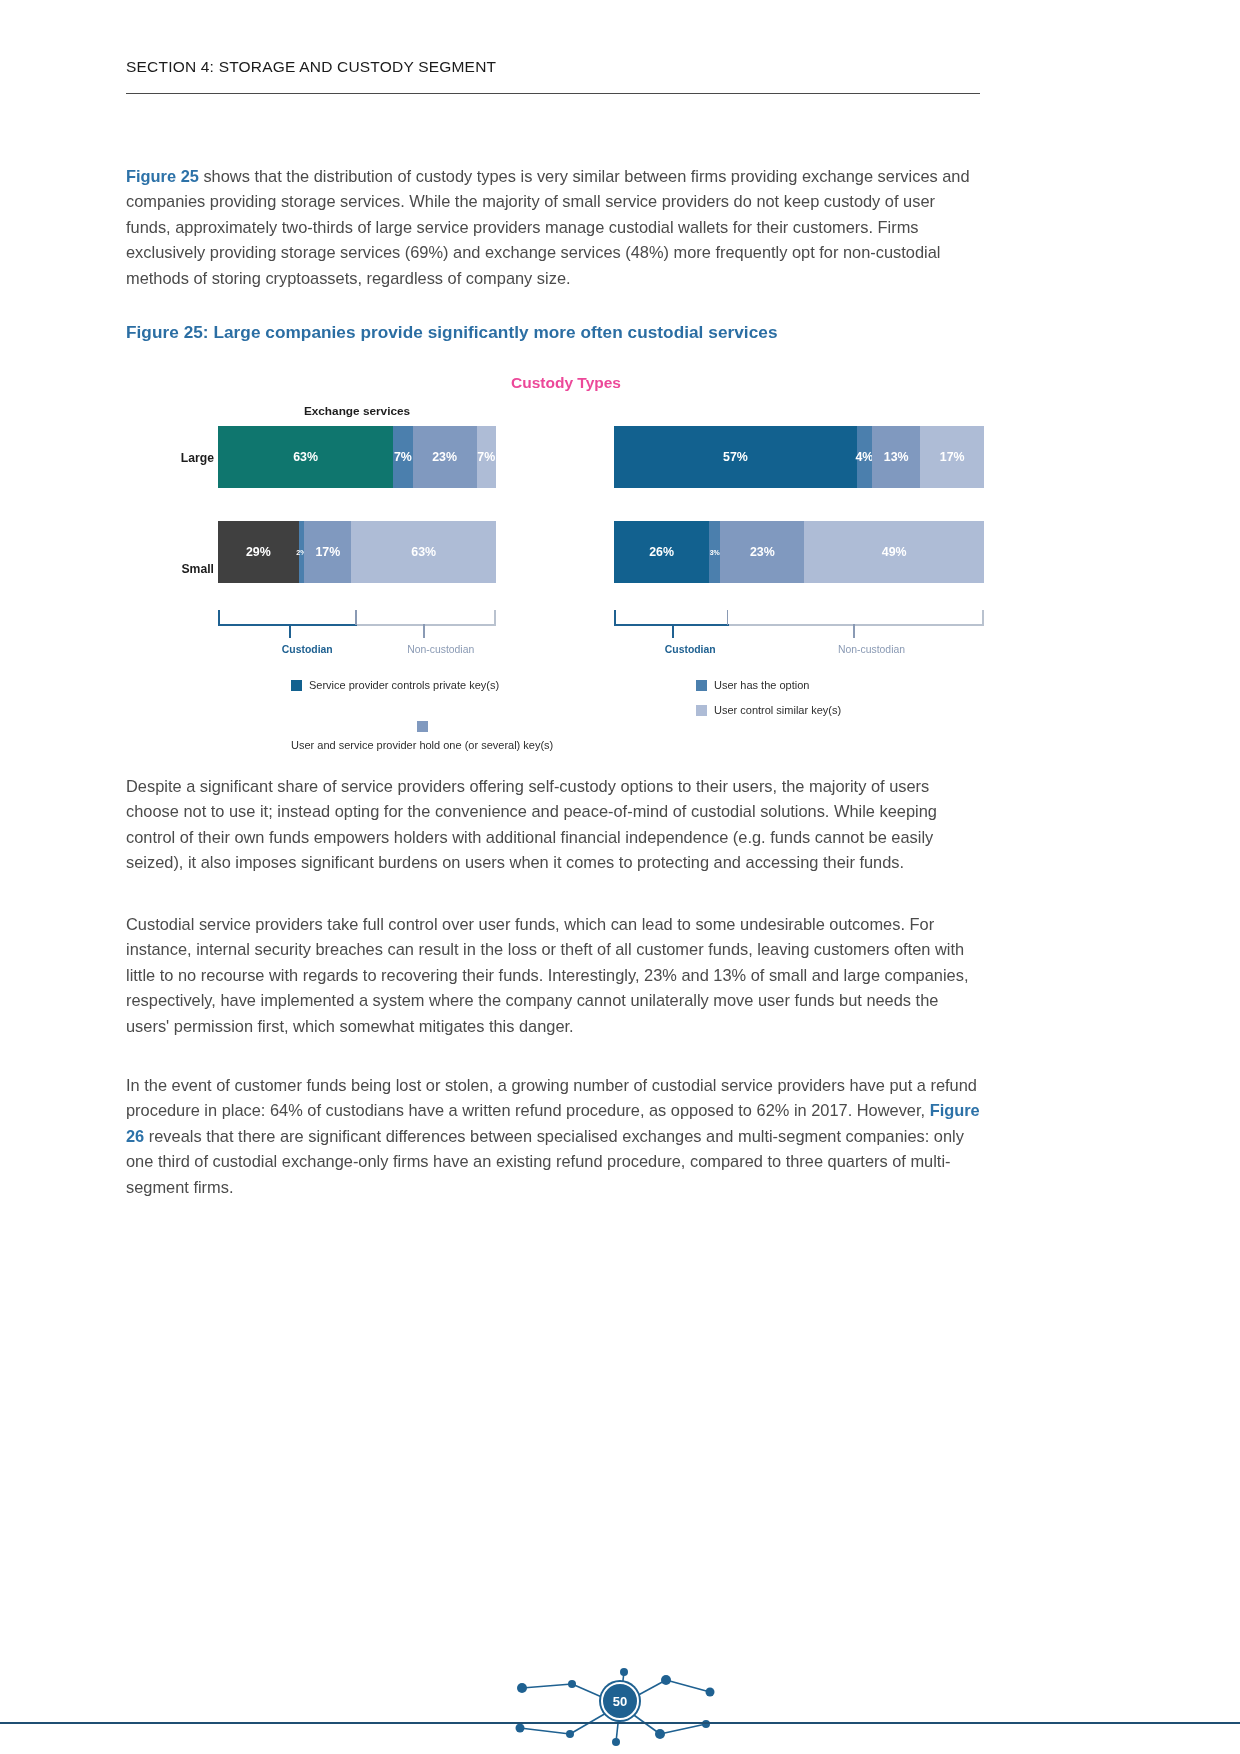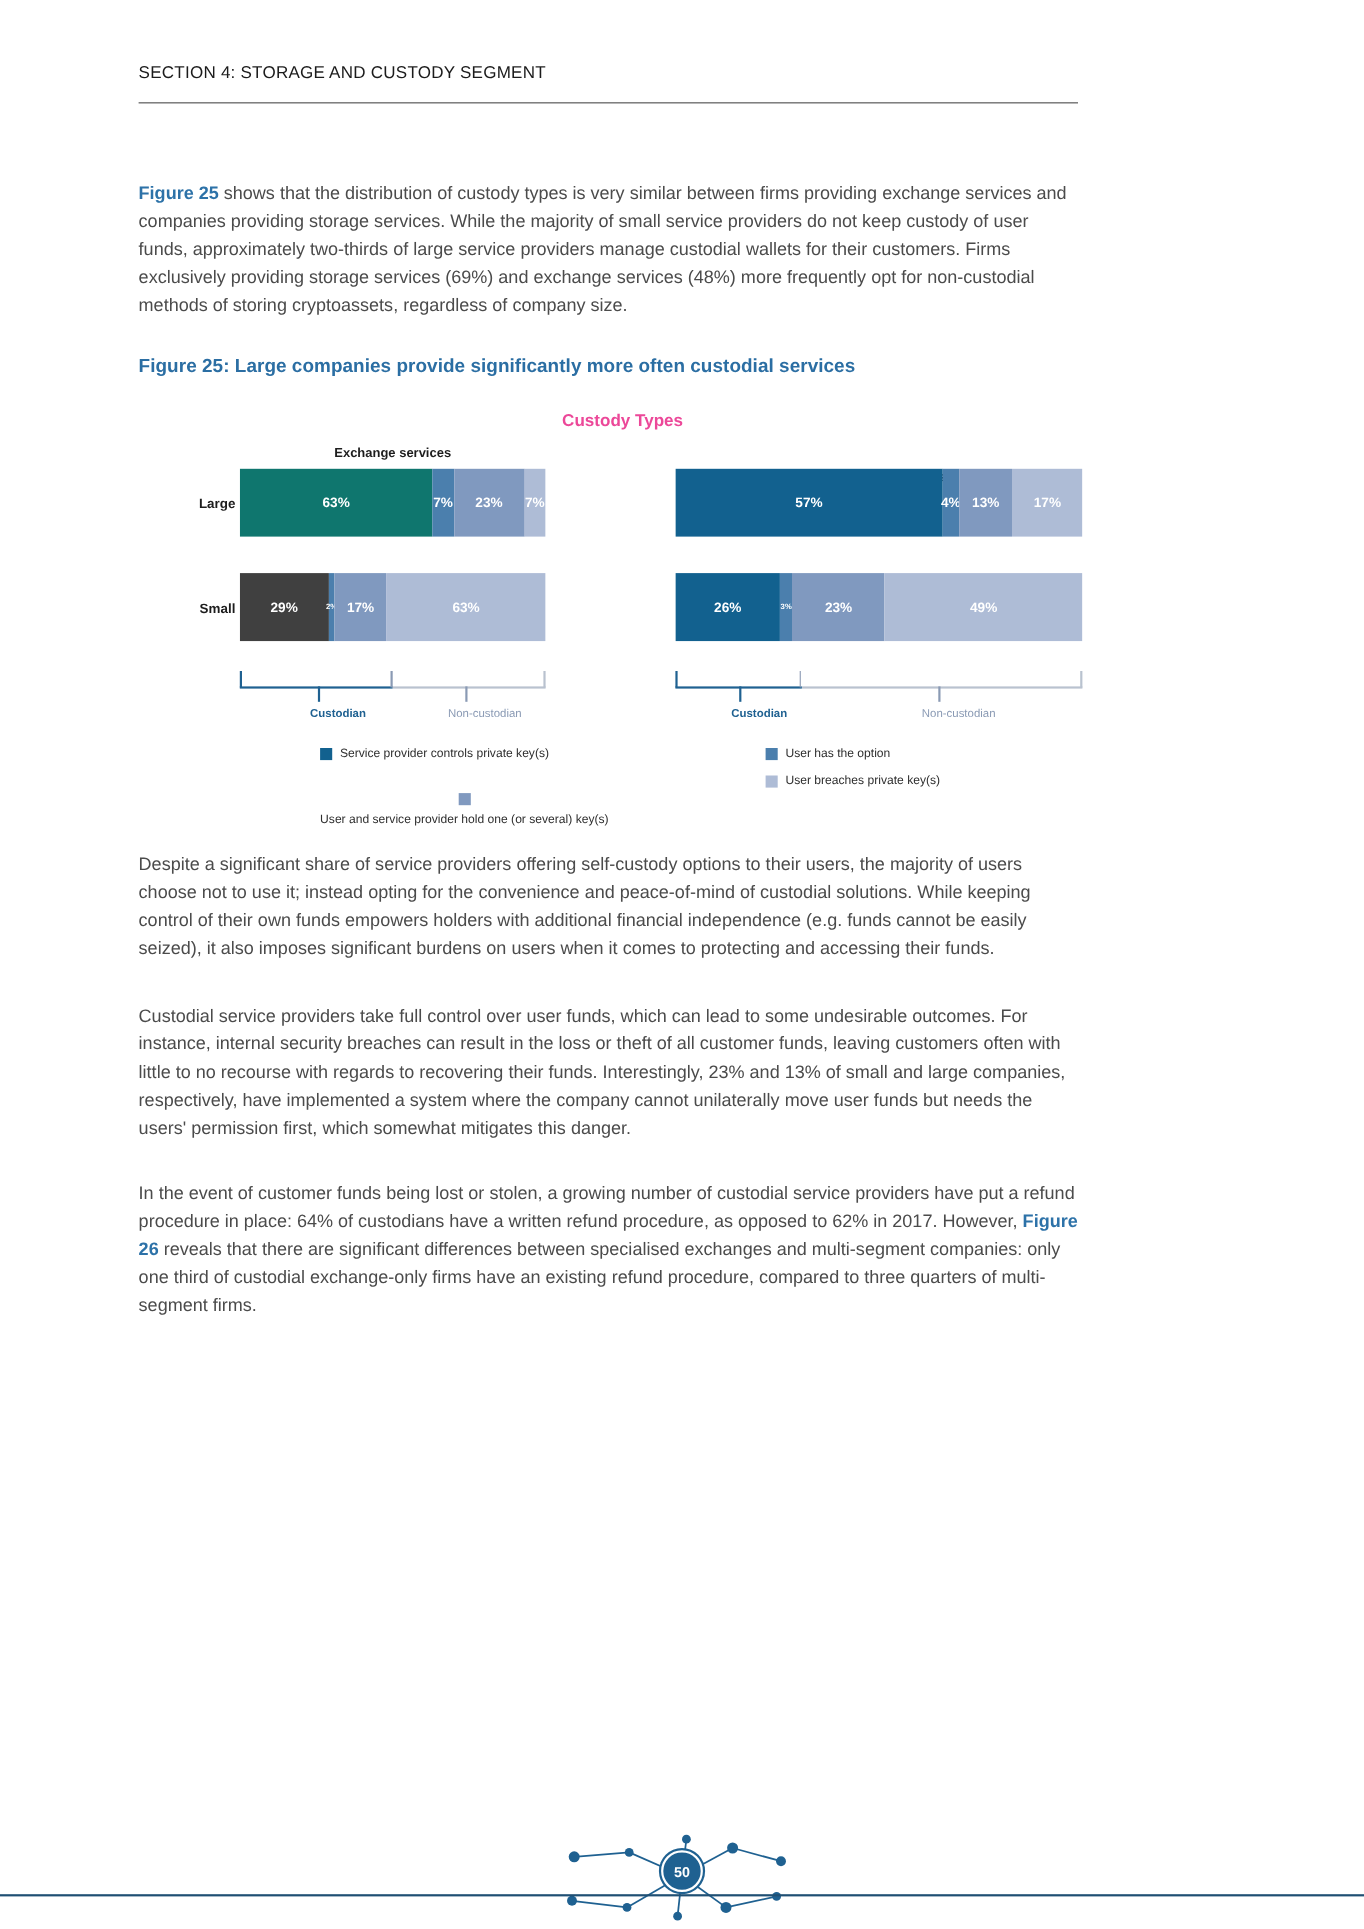--- a/index.html
+++ b/index.html
@@ -108,21 +108,21 @@
 
   .row-label {
     position: absolute;
     font-size: 12.2px;
     font-weight: 700;
     color: #1d1d1d;
     text-align: right;
     width: 64px;
   }
   .row-label.large { left: 24px; top: 85px; }
-  .row-label.small { left: 24px; top: 180px; }
+  .row-label.small { left: 24px; top: 196px; }
 
   .bar {
     position: absolute;
     height: 62px;
     display: flex;
     overflow: hidden;
   }
   .bar.ex-large { left: 92px;  top: 60px;  width: 278px; }
   .bar.st-large { left: 488px; top: 60px;  width: 370px; }
   .bar.ex-small { left: 92px;  top: 155px; width: 278px; }
@@ -318,21 +318,21 @@
       <div class="legend-item lg-1">
         <span class="legend-swatch" style="background: rgb(128, 153, 191);"></span>
         <span>User and service provider hold one (or several) key(s)</span>
       </div>
       <div class="legend-item lg-2">
         <span class="legend-swatch" style="background: rgb(75, 127, 173);"></span>
         <span>User has the option</span>
       </div>
       <div class="legend-item lg-3">
         <span class="legend-swatch" style="background: rgb(174, 188, 214);"></span>
-        <span>User breaches private key(s)</span>
+        <span>User control similar key(s)</span>
       </div>
     </div>
   </div>
 
   <div class="body-text p-1">Despite a significant share of service providers offering self-custody options to their users, the majority of users choose not to use it; instead opting for the convenience and peace-of-mind of custodial solutions. While keeping control of their own funds empowers holders with additional financial independence (e.g. funds cannot be easily seized), it also imposes significant burdens on users when it comes to protecting and accessing their funds.</div>
   <div class="body-text p-2">Custodial service providers take full control over user funds, which can lead to some undesirable outcomes. For instance, internal security breaches can result in the loss or theft of all customer funds, leaving customers often with little to no recourse with regards to recovering their funds. Interestingly, 23% and 13% of small and large companies, respectively, have implemented a system where the company cannot unilaterally move user funds but needs the users' permission first, which somewhat mitigates this danger.</div>
   <div class="body-text p-3">
     <span>In the event of customer funds being lost or stolen, a growing number of custodial service providers have put a refund procedure in place: 64% of custodians have a written refund procedure, as opposed to 62% in 2017. However, </span><span class="link-blue">Figure 26</span><span> reveals that there are significant differences between specialised exchanges and multi-segment companies: only one third of custodial exchange-only firms have an existing refund procedure, compared to three quarters of multi-segment firms.</span>
   </div>
 

